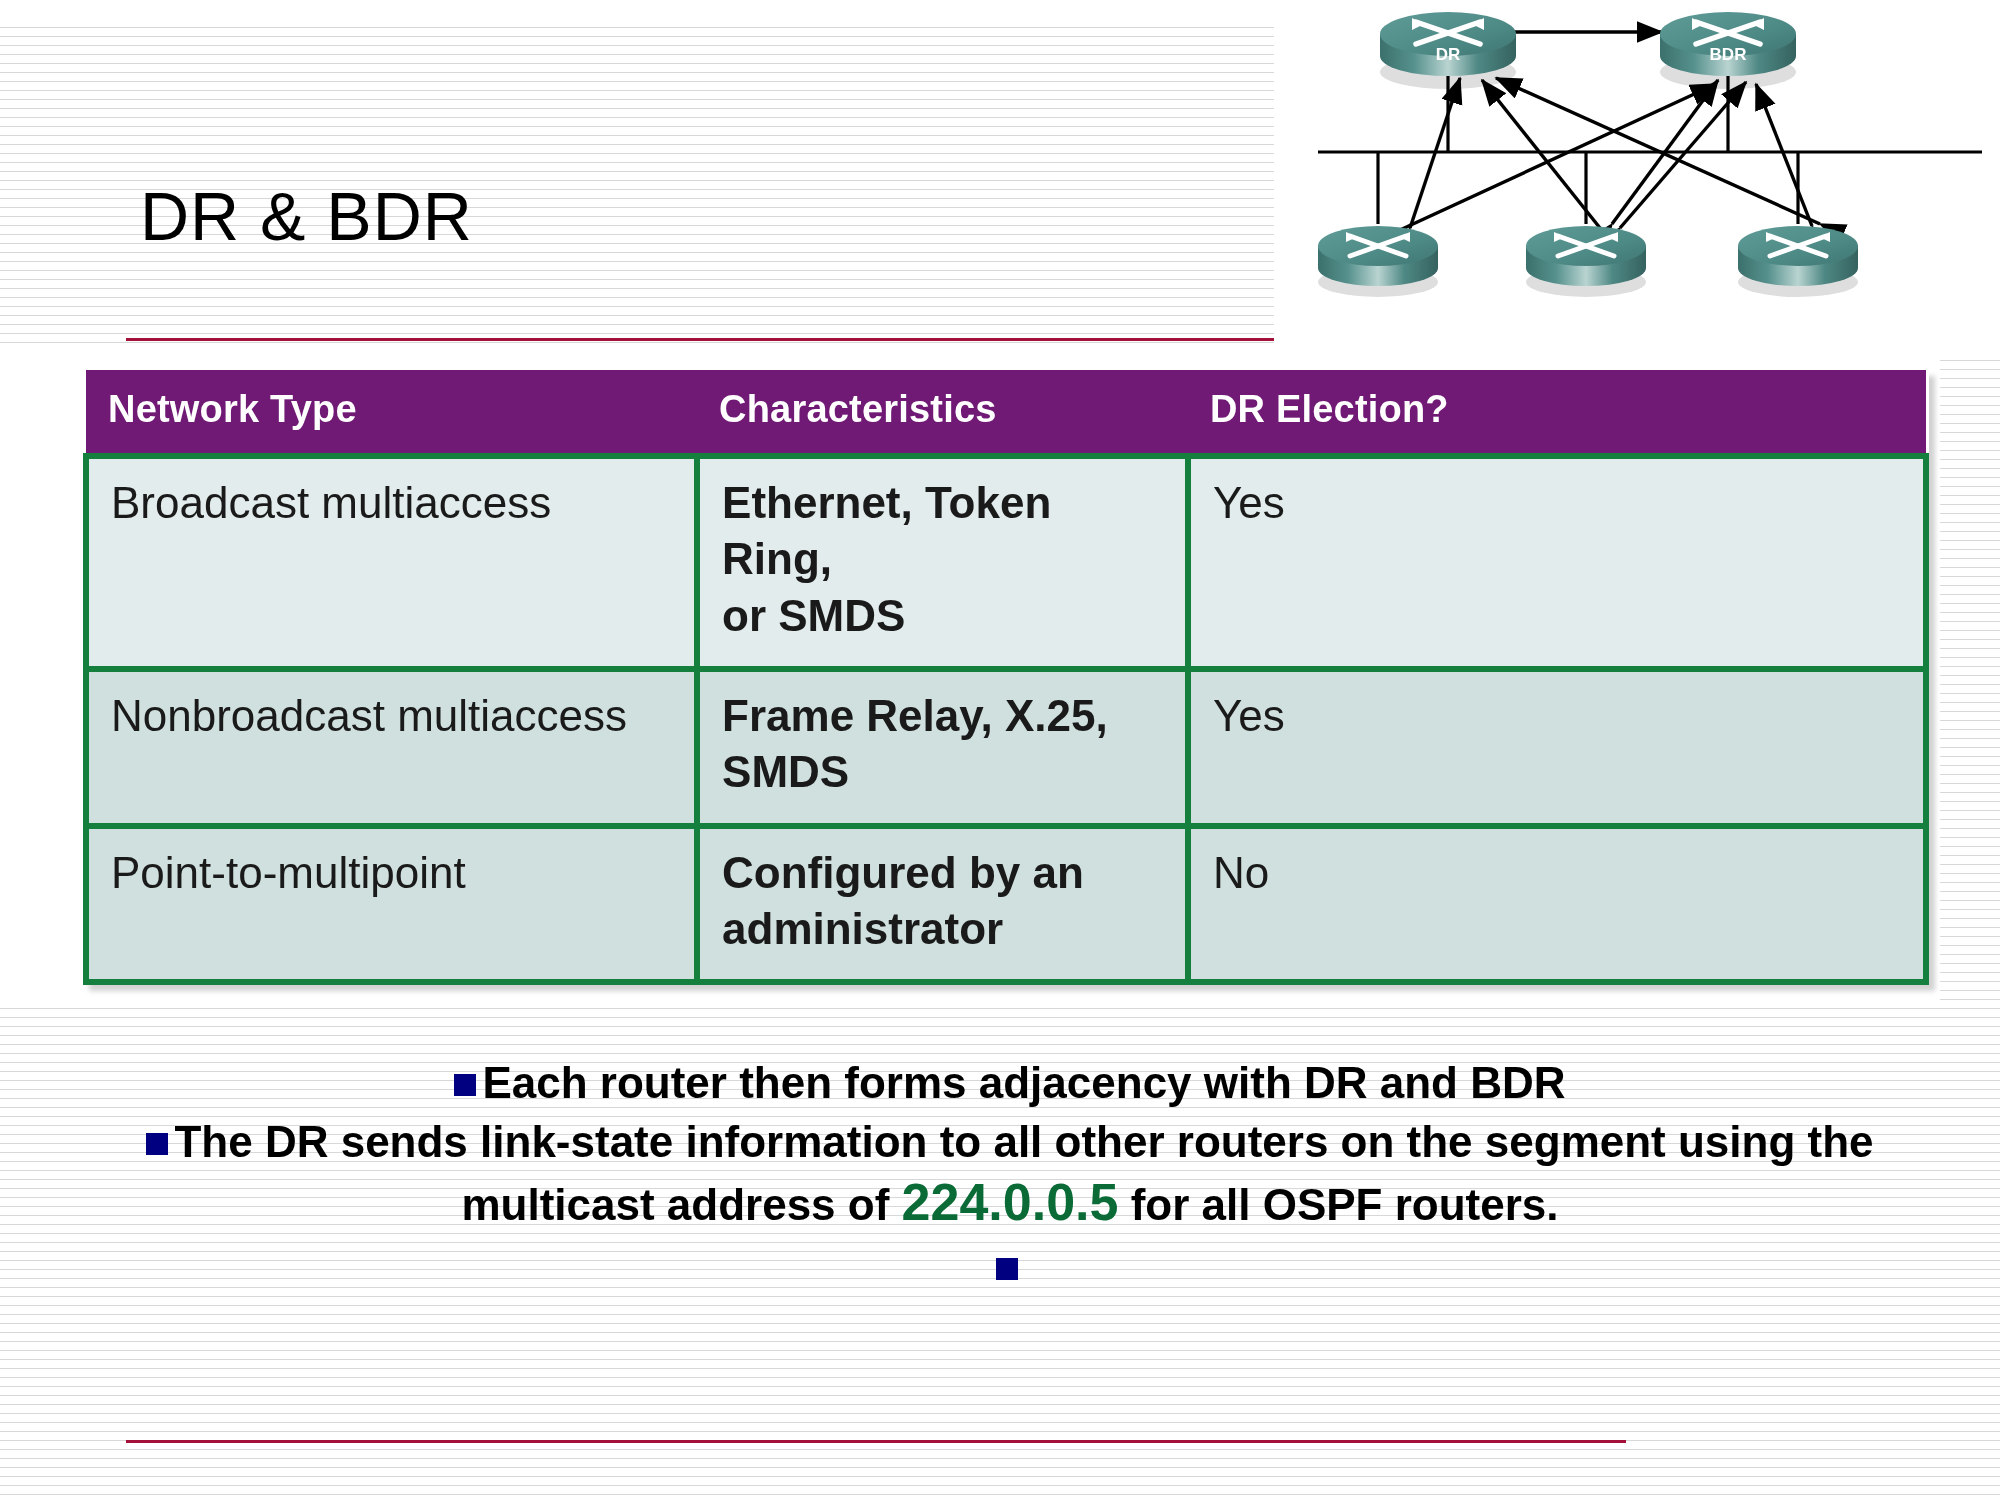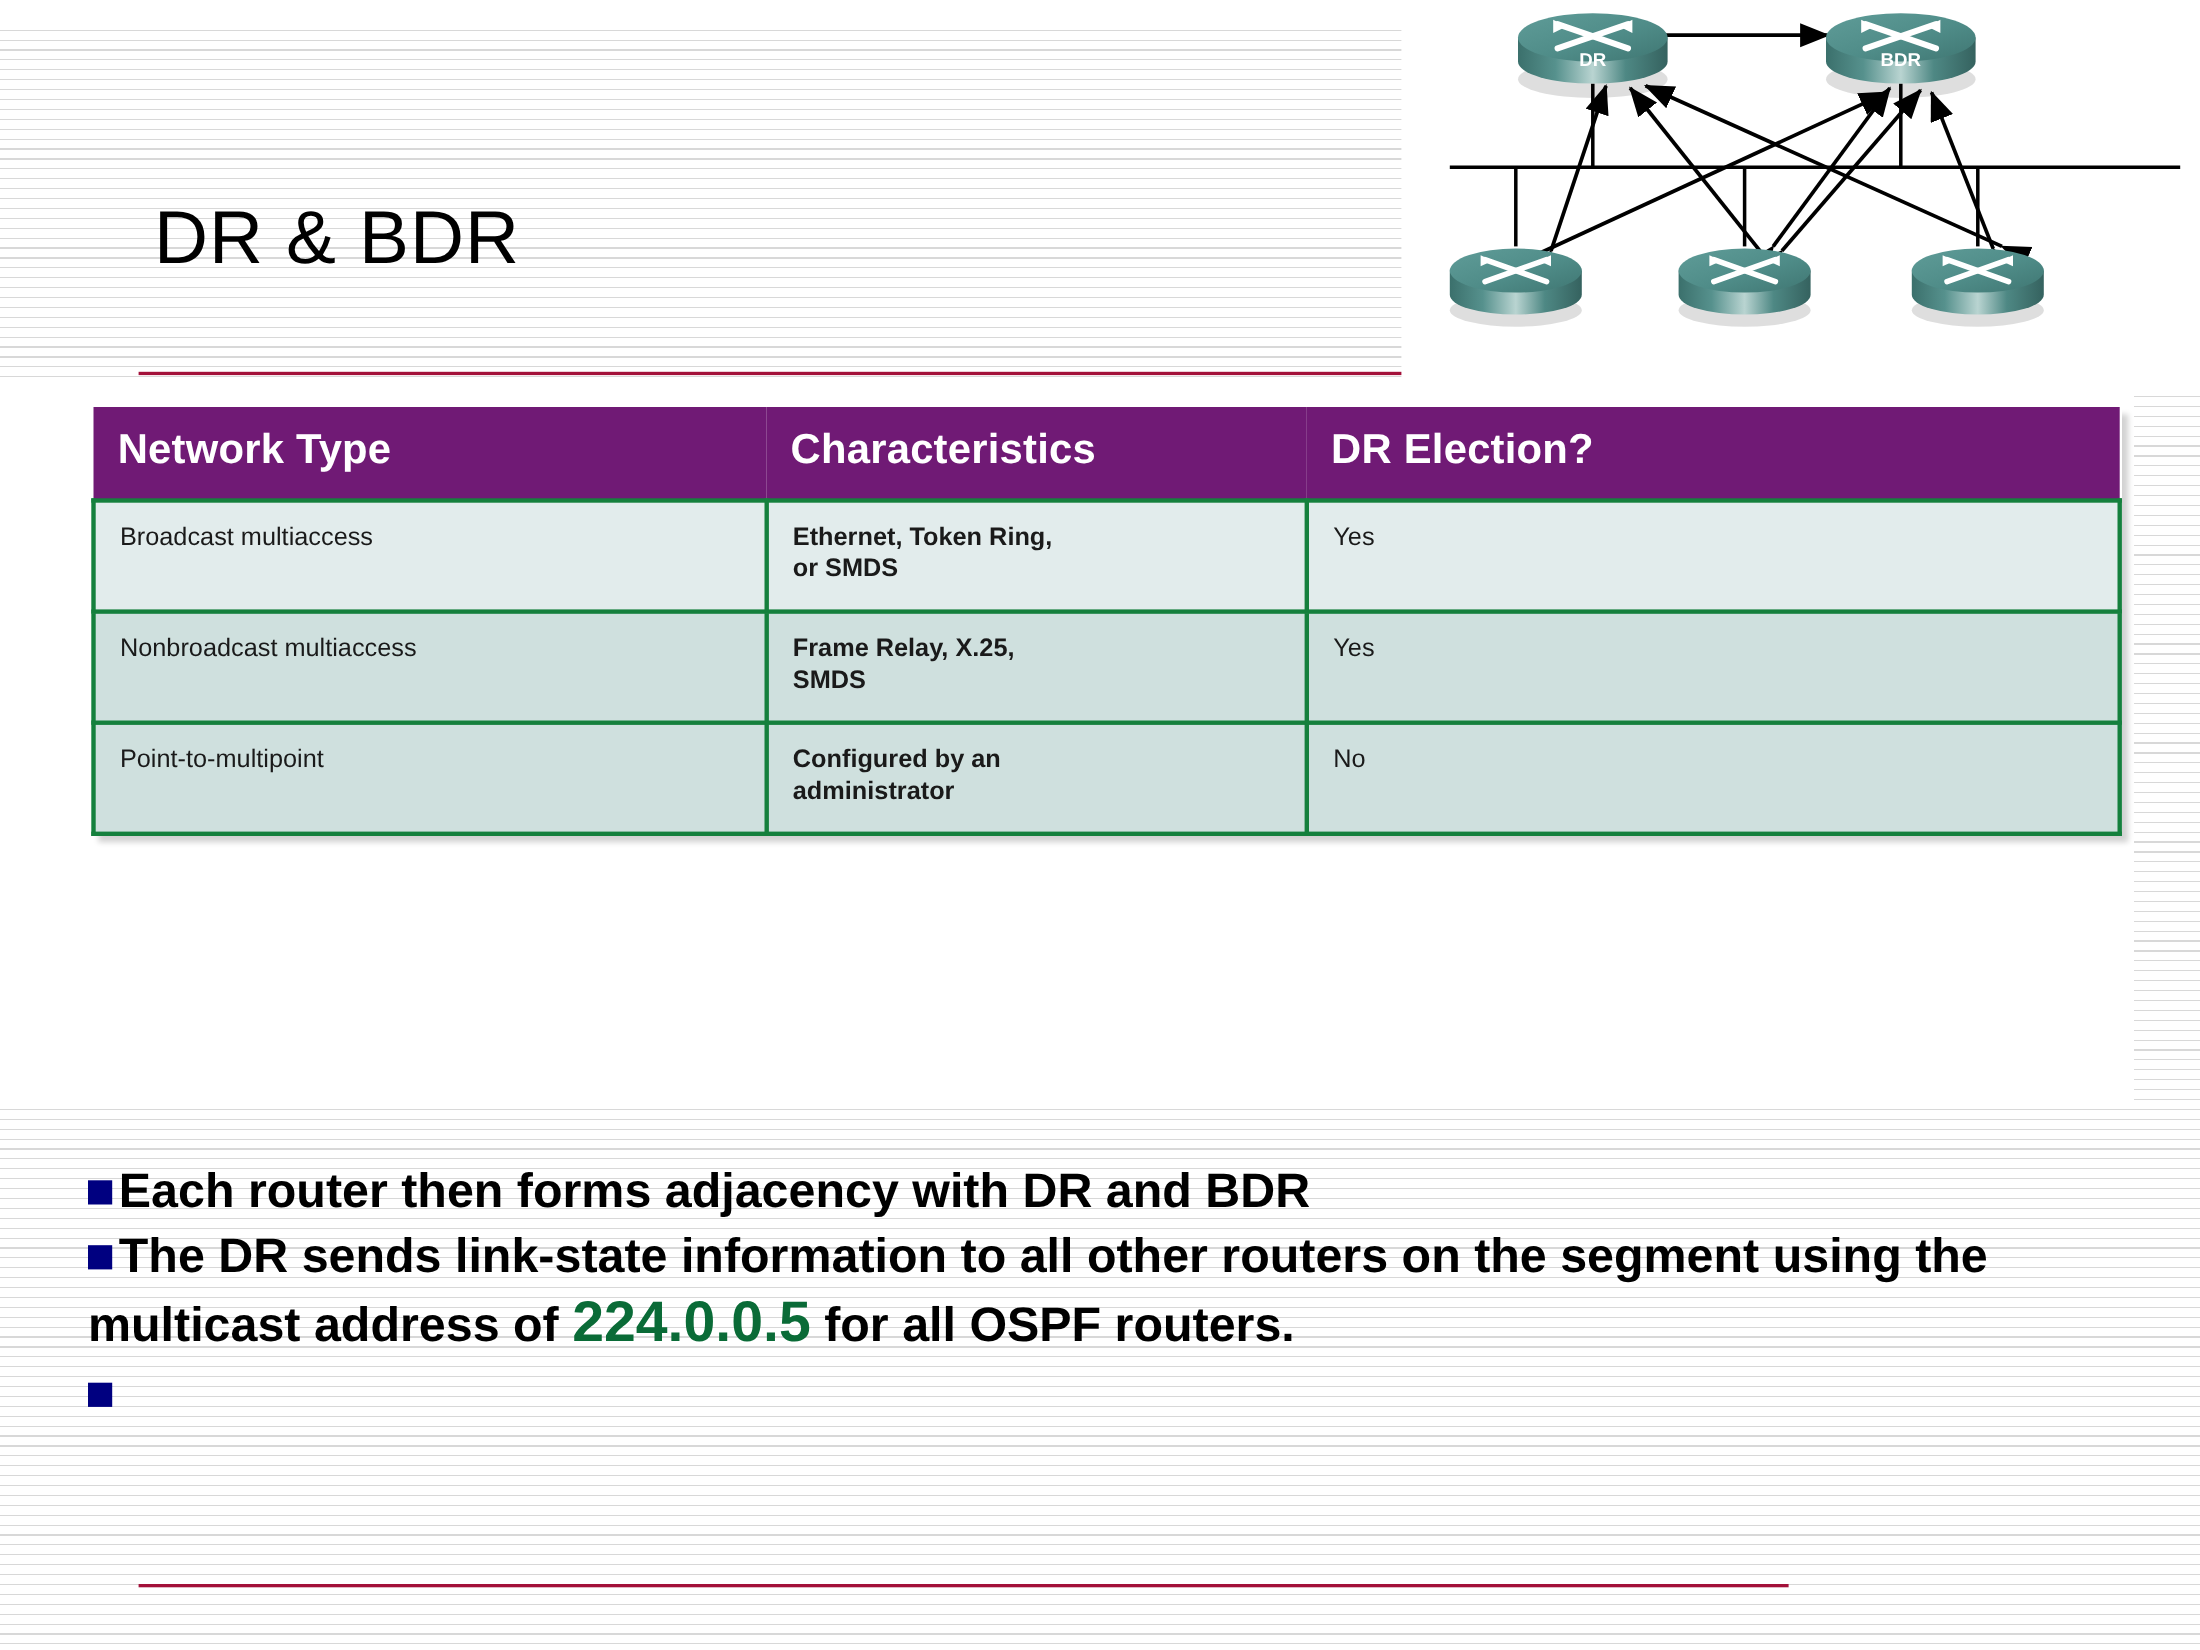--- a/index.html
+++ b/index.html
@@ -84,26 +84,26 @@
     color: #ffffff;
     font-size: 38px;
     font-weight: 700;
     text-align: left;
     padding: 18px 22px 22px 22px;
     border: none;
     vertical-align: middle;
     letter-spacing: 0.2px;
   }
   .netTable td {
-    font-size: 23px;
+    font-size: 44px;
     font-weight: 400;
     color: #1a1a1a;
     padding: 16px 22px 22px 22px;
     vertical-align: top;
-    border: 4px solid #15803d;
+    border: 6px solid #15803d;
     line-height: 1.28;
   }
   .netTable tr.row-a td { background: #e2ecec; }
   .netTable tr.row-b td { background: #cfe0de; margin-top: 44px; }
   .col-1 { width: 33.2%; }
   .col-2 { width: 26.2%; }
   .col-3 { width: 40.6%; }
   .cellline { display: block; font-weight: bold; }
 
   
@@ -113,20 +113,21 @@
     top: 1055px;
     width: 1860px;
     font-size: 44px;
     font-weight: 700;
     color: #000000;
     line-height: 1.26;
   }
   .bullet-line {
     margin: 0 0 4px 0;
     padding: 0;
+    text-align: center;
   }
   .bsq {
     display: inline-block;
     width: 22px;
     height: 22px;
     background: #000080;
     margin-right: 6px;
     vertical-align: 2px;
   }
   .ip {

